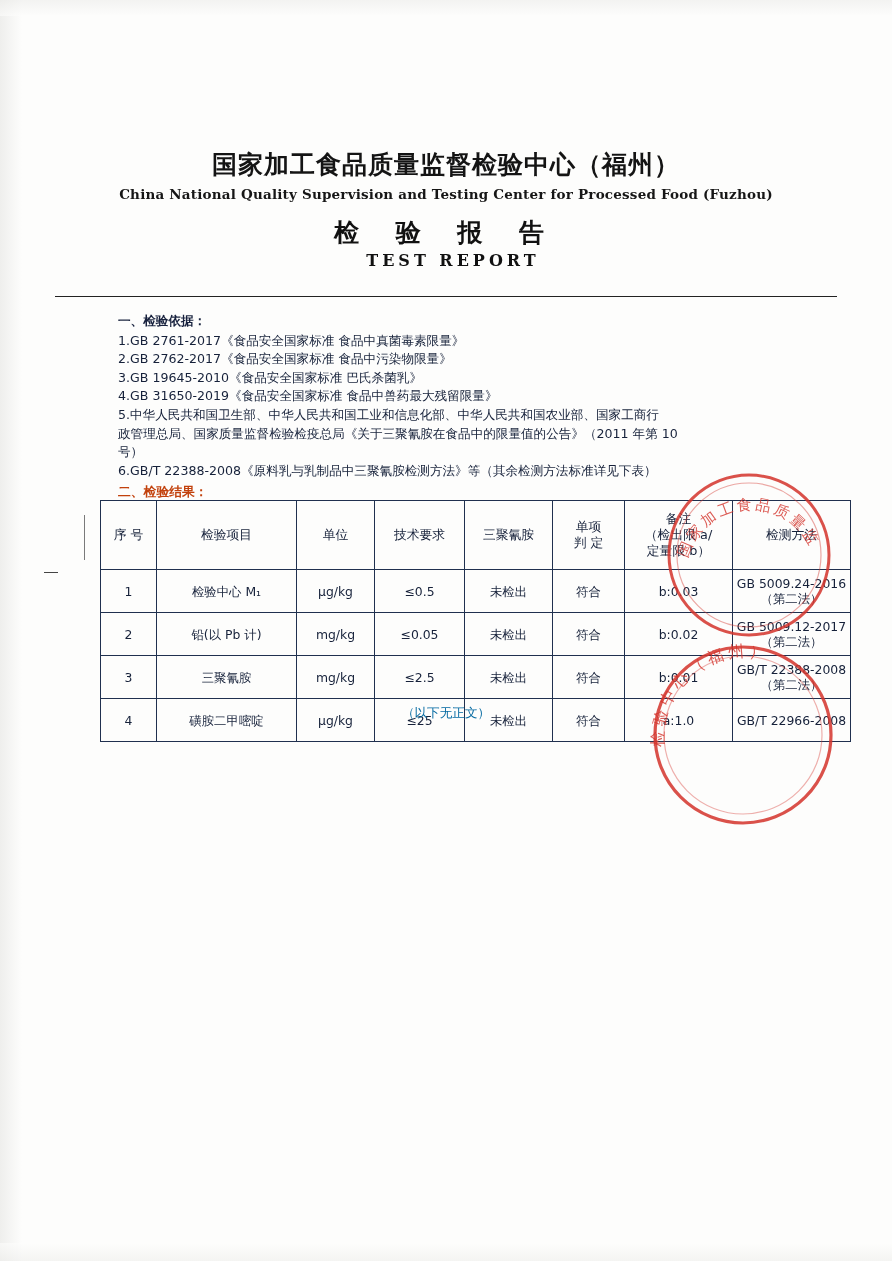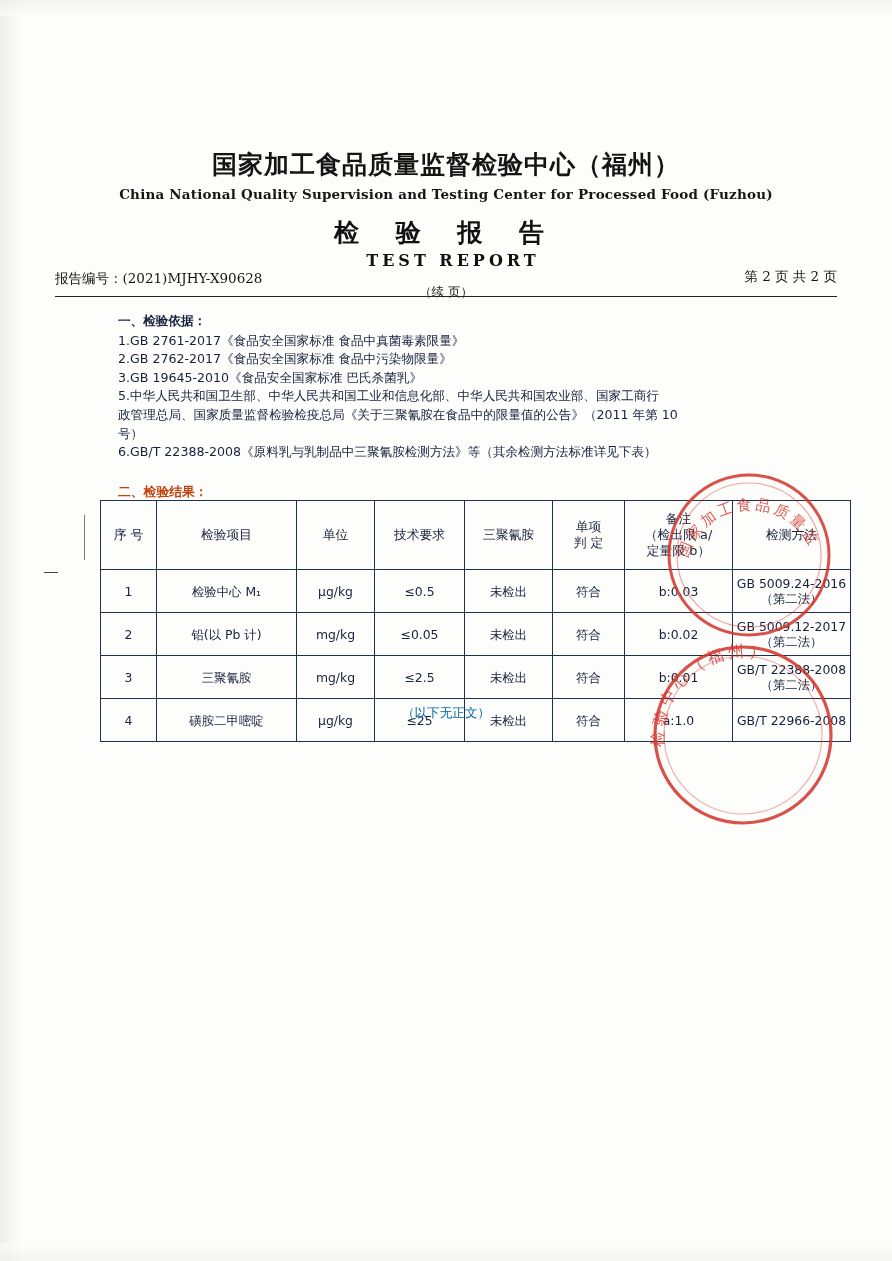--- a/index.html
+++ b/index.html
@@ -242,34 +242,28 @@
   <div class="scan-edge-top"></div>
   <div class="scan-edge-bottom"></div>
 
   <div class="header">
     <div class="org-cn">国家加工食品质量监督检验中心（福州）</div>
     <div class="org-en">China National Quality Supervision and Testing Center for Processed Food (Fuzhou)</div>
     <div class="report-title-cn">检 验 报 告</div>
     <div class="report-title-en">TEST  REPORT</div>
   </div>
 
-  <div class="meta-row">
-    <div class="report-no">
-      <span>报告编号：</span><span>(2021)MJHY-X90628</span>
-    </div>
-    <div class="continued">（续 页）</div>
-    <div class="page-no">第 2 页  共 2 页</div>
-  </div>
   <div class="rule"></div>
 
   <div class="body-block">
     <div class="sec-head">一、检验依据：</div>
     <div class="ln">1.GB 2761-2017《食品安全国家标准 食品中真菌毒素限量》</div>
     <div class="ln">2.GB 2762-2017《食品安全国家标准 食品中污染物限量》</div>
     <div class="ln">3.GB 19645-2010《食品安全国家标准 巴氏杀菌乳》</div>
+    <div class="ln">4.GB 31650-2019《食品安全国家标准 食品中兽药最大残留限量》</div>
     <div class="ln">5.中华人民共和国卫生部、中华人民共和国工业和信息化部、中华人民共和国农业部、国家工商行</div>
     <div class="ln">政管理总局、国家质量监督检验检疫总局《关于三聚氰胺在食品中的限量值的公告》（2011 年第 10</div>
     <div class="ln">号）</div>
     <div class="ln">6.GB/T 22388-2008《原料乳与乳制品中三聚氰胺检测方法》等（其余检测方法标准详见下表）</div>
   </div>
 
   <div class="sec-head-2">二、检验结果：</div>
 
   <div class="tick"></div>
   <div class="tick2"></div>

